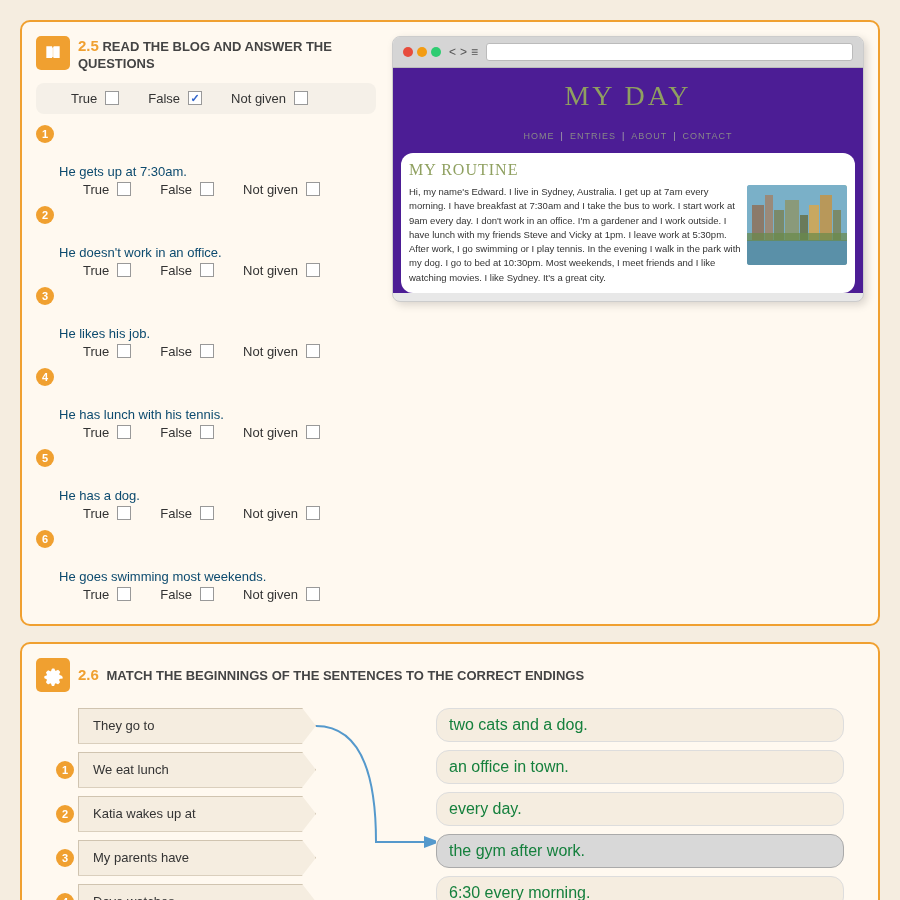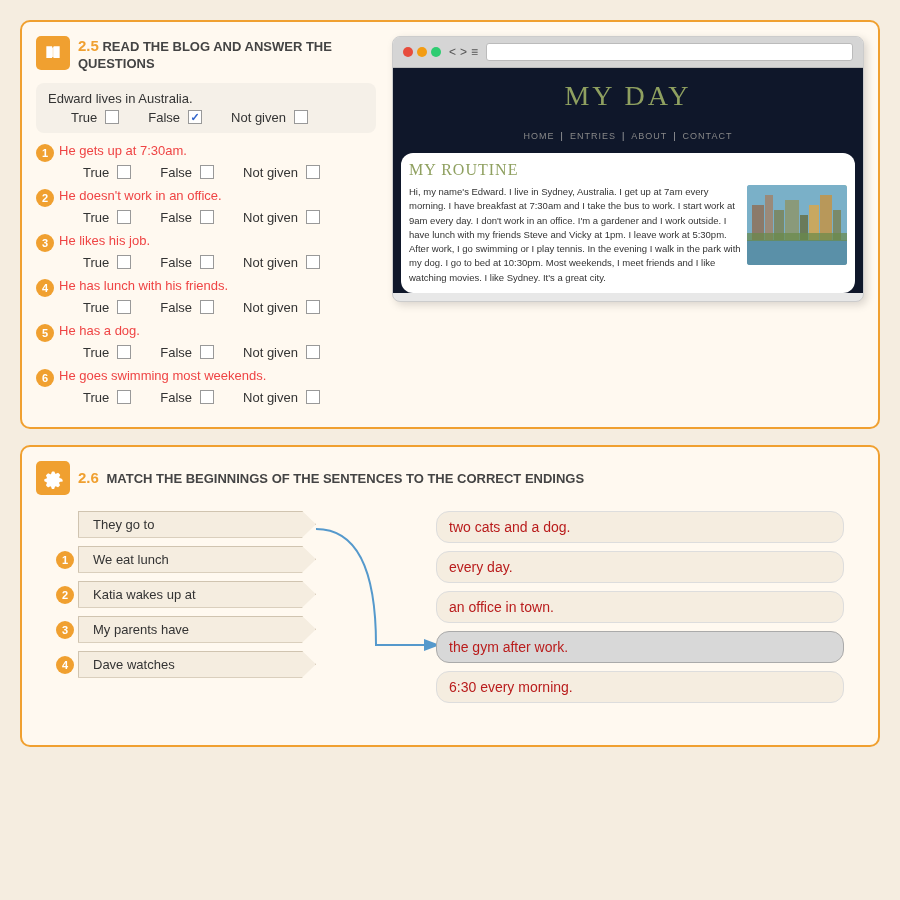--- a/index.html
+++ b/index.html
@@ -143,21 +143,22 @@
       font-weight: bold;
       display: flex;
       align-items: center;
       justify-content: center;
       flex-shrink: 0;
       margin-top: 1px;
     }
 
     .q-text {
       font-size: 13px;
-      color: #ef4444;
+      color: #0c4a6e;
+      margin-top: 40px;
     }
 
     
     .browser-mockup {
       background: #e8e8e8;
       border-radius: 8px;
       border: 1px solid #ccc;
       overflow: hidden;
       box-shadow: 3px 3px 8px rgba(0,0,0,0.15);
     }
@@ -194,21 +195,21 @@
 
     .browser-addressbar {
       flex: 1;
       background: white;
       border-radius: 3px;
       height: 18px;
       border: 1px solid #bbb;
     }
 
     .browser-content {
-      background: #0f172a;
+      background: #4c1d95;
       padding: 0;
     }
 
     .blog-header {
       text-align: center;
       padding: 12px 10px 4px;
     }
 
     .blog-title {
       font-size: 28px;
@@ -295,36 +296,36 @@
       align-items: center;
       justify-content: center;
       flex-shrink: 0;
     }
 
     .right-answer-box {
       background: #f5ede0;
       border: 1px solid #ddd;
       border-radius: 13px;
       padding: 7px 12px;
-      font-size: 14px;
-      color: #b91c1c;
+      font-size: 16px;
+      color: #15803d;
     }
 
     .right-answer-box.highlighted {
       background: #d8d8d8;
       border-color: #aaa;
     }
 
     .item-box-arrow {
       background: #f5ede0;
       border: 1px solid #d0c4b0;
       padding: 7px 20px 7px 14px;
       font-size: 13px;
       color: #333;
-      height: 27px;
+      height: 36px;
       display: flex;
       align-items: center;
       clip-path: polygon(0 0, calc(100% - 14px) 0, 100% 50%, calc(100% - 14px) 100%, 0 100%);
     }
 
   </style>
 </head>
 <body>
 
 <div class="page-wrapper">
@@ -339,21 +340,20 @@
             <path d="M11 6l2-2v14l-2-2V6z" fill="white"></path>
           </svg>
         </div>
         <div class="section-title-text">
           <span class="section-num">2.5</span>
           <span>READ THE BLOG AND ANSWER THE QUESTIONS</span>
         </div>
       </div>
 
       <div class="statement-area">
-        <div class="statement-text">Edward lives in Australia.</div>
         <div class="checkbox-row">
           <span class="label">True</span>
           <span class="cb"></span>
           <span class="label">False</span>
           <span class="cb checked"></span>
           <span class="label">Not given</span>
           <span class="cb"></span>
         </div>
       </div>
 
@@ -400,21 +400,21 @@
             <span class="label">False</span>
             <span class="cb"></span>
             <span class="label">Not given</span>
             <span class="cb"></span>
           </div>
         </div>
 
         <div class="question-item">
           <div class="question-label">
             <span class="q-num">4</span>
-            <span class="q-text">He has lunch with his friends.</span>
+            <span class="q-text">He has lunch with his tennis.</span>
           </div>
           <div class="checkbox-row" style="padding-left:24px;">
             <span class="label">True</span>
             <span class="cb"></span>
             <span class="label">False</span>
             <span class="cb"></span>
             <span class="label">Not given</span>
             <span class="cb"></span>
           </div>
         </div>
@@ -563,23 +563,23 @@
                 <path d="M0,0 L0,6 L8,3 z" fill="#5599cc"></path>
               </marker>
             </defs>
           </svg>
         </div>
 
         <div style="flex:1; display:flex; flex-direction:column; gap:8px;">
 
           <div class="right-answer-box">two cats and a dog.</div>
 
+          <div class="right-answer-box">an office in town.</div>
+
           <div class="right-answer-box">every day.</div>
-
-          <div class="right-answer-box">an office in town.</div>
 
           <div class="right-answer-box highlighted">the gym after work.</div>
 
           <div class="right-answer-box">6:30 every morning.</div>
         </div>
 
       </div>
     </div>
   </div>
 

